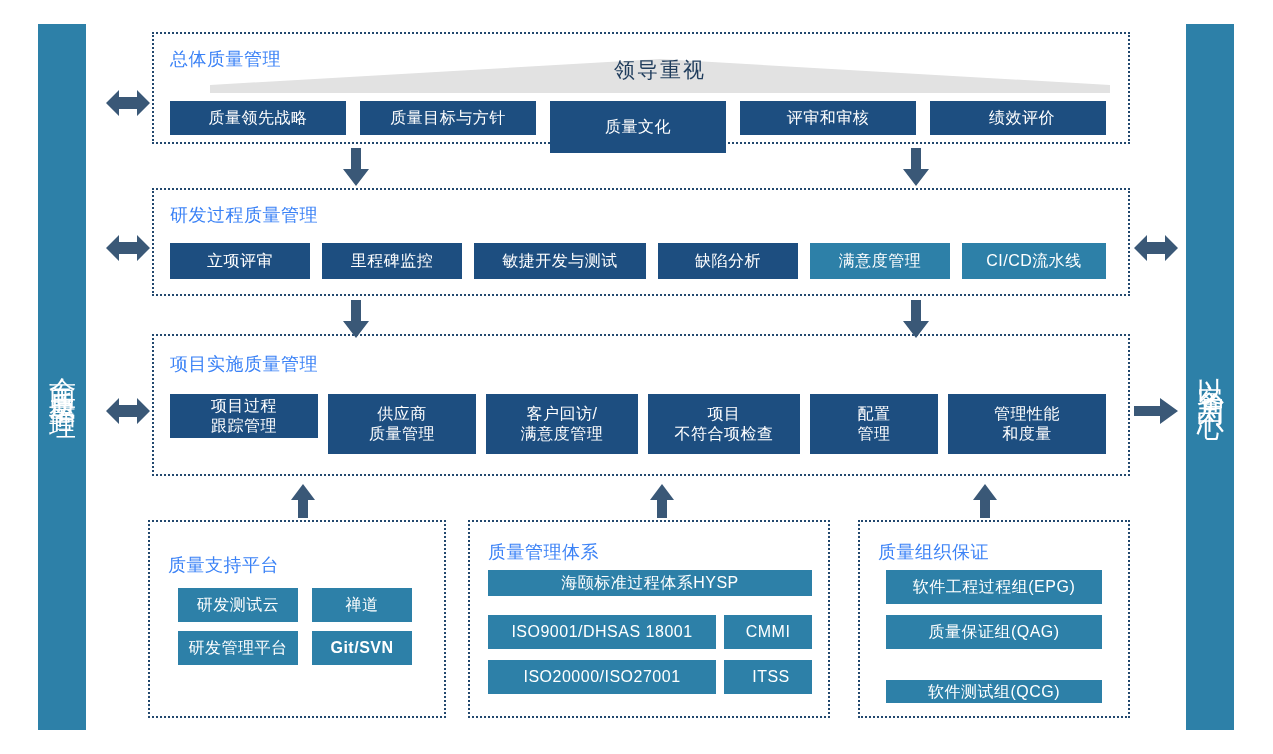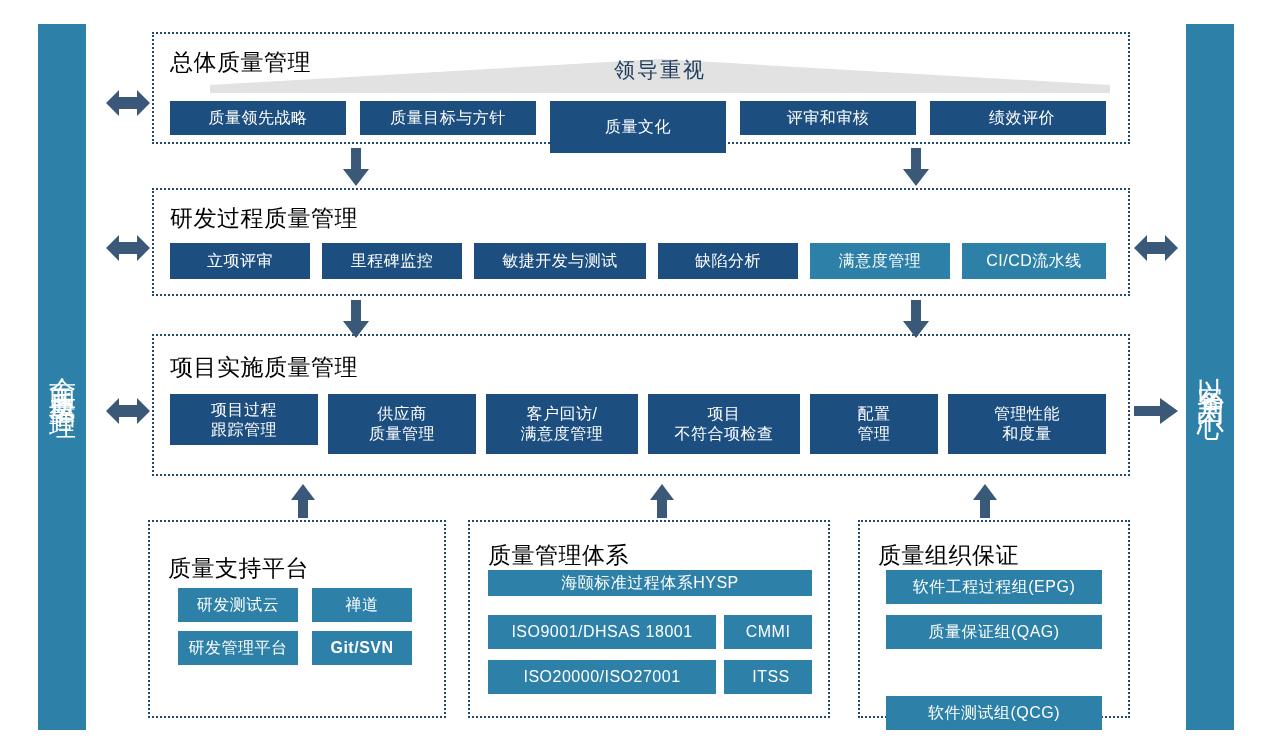--- a/index.html
+++ b/index.html
@@ -22,21 +22,21 @@
     font-weight:400;white-space:nowrap;
   }
   
   .panel{
     position:absolute;
     border:2px dotted #22486e;
     box-sizing:border-box;
     background:#ffffff;
   }
   .panel-title{
-    position:absolute;font-size:23px;color:#000000;
+    position:absolute;font-size:18px;color:#3b82f6;
     white-space:nowrap;letter-spacing:.5px;
   }
   
   .chip{
     position:absolute;box-sizing:border-box;
     display:flex;align-items:center;justify-content:center;
     text-align:center;color:#ffffff;font-size:16px;line-height:1.22;
     letter-spacing:.5px;white-space:pre-line;
   }
   .chip.navy{background:#1d4e80;}
@@ -89,21 +89,21 @@
 <div class="chip navy" style="left:170px;top:243px;width:140px;height:36px;">立项评审</div>
 <div class="chip navy" style="left:322px;top:243px;width:140px;height:36px;">里程碑监控</div>
 <div class="chip navy" style="left:474px;top:243px;width:172px;height:36px;">敏捷开发与测试</div>
 <div class="chip navy" style="left:658px;top:243px;width:140px;height:36px;">缺陷分析</div>
 <div class="chip teal" style="left:810px;top:243px;width:140px;height:36px;">满意度管理</div>
 <div class="chip teal" style="left:962px;top:243px;width:144px;height:36px;">CI/CD流水线</div>
 
 <div class="panel" style="left:152px;top:334px;width:978px;height:142px;"></div>
 <div class="panel-title" style="left:170px;top:352px;">项目实施质量管理</div>
 
-<div class="chip navy" style="left:170px;top:394px;width:148px;height:51px;">项目过程
+<div class="chip navy" style="left:170px;top:394px;width:148px;height:44px;">项目过程
 跟踪管理</div>
 <div class="chip navy" style="left:328px;top:394px;width:148px;height:60px;">供应商
 质量管理</div>
 <div class="chip navy" style="left:486px;top:394px;width:152px;height:60px;">客户回访/
 满意度管理</div>
 <div class="chip navy" style="left:648px;top:394px;width:152px;height:60px;">项目
 不符合项检查</div>
 <div class="chip navy" style="left:810px;top:394px;width:128px;height:60px;">配置
 管理</div>
 <div class="chip navy" style="left:948px;top:394px;width:158px;height:60px;">管理性能
@@ -124,21 +124,21 @@
 <div class="chip teal" style="left:488px;top:615px;width:228px;height:34px;">ISO9001/DHSAS 18001</div>
 <div class="chip teal" style="left:724px;top:615px;width:88px;height:34px;">CMMI</div>
 <div class="chip teal" style="left:488px;top:660px;width:228px;height:34px;">ISO20000/ISO27001</div>
 <div class="chip teal" style="left:724px;top:660px;width:88px;height:34px;padding-left:6px;">ITSS</div>
 
 <div class="panel" style="left:858px;top:520px;width:272px;height:198px;"></div>
 <div class="panel-title" style="left:878px;top:540px;">质量组织保证</div>
 
 <div class="chip teal" style="left:886px;top:570px;width:216px;height:34px;">软件工程过程组(EPG)</div>
 <div class="chip teal" style="left:886px;top:615px;width:216px;height:34px;">质量保证组(QAG)</div>
-<div class="chip teal" style="left:886px;top:696px;width:216px;height:34px;">软件测试组(QCG)</div>
+<div class="chip teal" style="left:886px;top:680px;width:216px;height:23px;">软件测试组(QCG)</div>
 
 <div class="arrow" style="left:106px;top:90px;">
   <svg width="44" height="26" viewBox="0 0 44 26">
       <polygon points="0,13 13,0 13,7 31,7 31,0 44,13 31,26 31,19 13,19 13,26" fill="#3a5877"></polygon>
     </svg>
 </div>
 <div class="arrow" style="left:106px;top:235px;">
   <svg width="44" height="26" viewBox="0 0 44 26">
       <polygon points="0,13 13,0 13,7 31,7 31,0 44,13 31,26 31,19 13,19 13,26" fill="#3a5877"></polygon>
     </svg>

